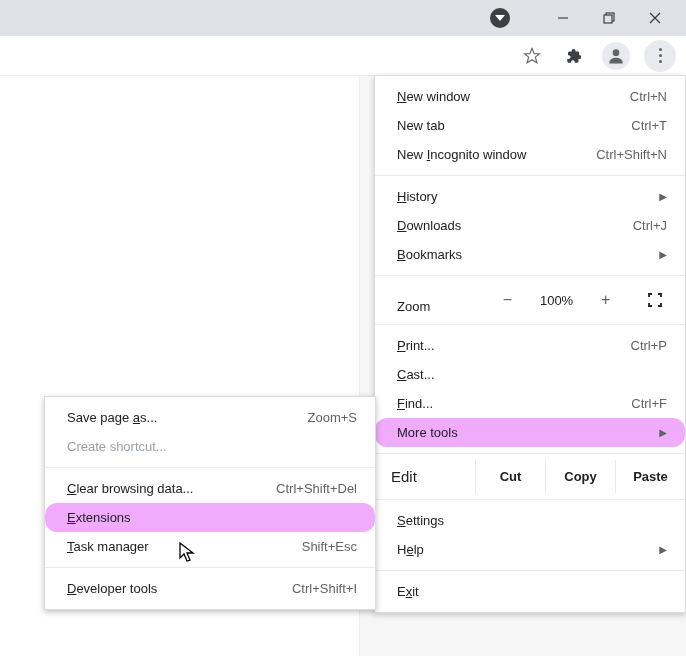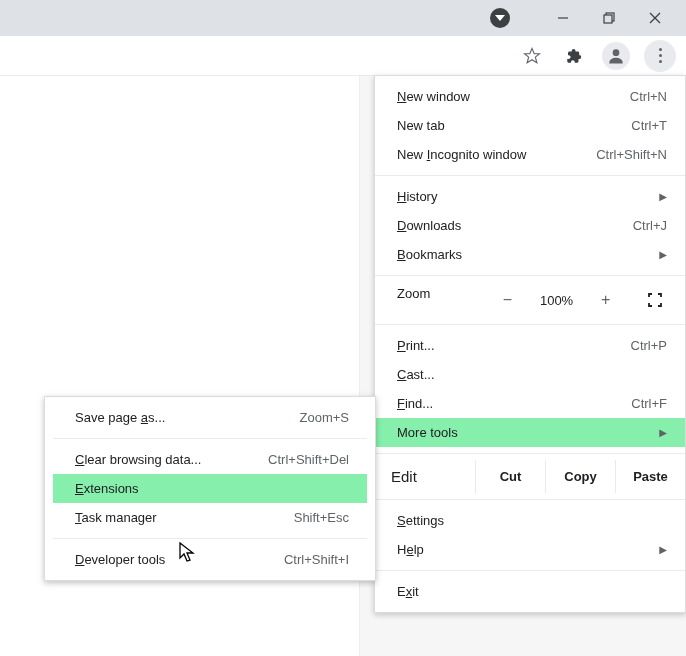--- a/index.html
+++ b/index.html
@@ -82,28 +82,28 @@
     padding: 6px 0;
   }
   .menu-item {
     display: flex;
     align-items: center;
     justify-content: space-between;
     padding: 7px 18px 7px 22px;
     font-size: 13px;
     color: #202124;
   }
-  .menu-item.hl { background: #86efac; }
+  .menu-item.hl { background: #f0abfc; border-radius: 12px; }
   .menu-item .label u { text-decoration: underline; }
   .shortcut { color: #5f6368; font-size: 13px; }
   .sep { height: 1px; background: #e8eaed; margin: 6px 0; }
   .arrow { font-size: 10px; color: #5f6368; }
 
   
-  .zoom-row { display:flex; align-items:flex-start; padding: 4px 14px 4px 22px; gap:16px;}
+  .zoom-row { display:flex; align-items:flex-end; padding: 4px 14px 4px 22px; gap:16px;}
   .zoom-row .zl { flex: 0 0 78px; font-size:13px; }
   .zoom-btn, .zoom-pct, .fs-btn {
     width: 56px; height: 28px; display:flex; align-items:center; justify-content:center;
     font-size: 16px; color:#5f6368; cursor: default;
   }
   .zoom-pct { font-size:13px; color:#202124; }
   .fs-btn svg { width:14px; height:14px; }
 
   
   .edit-row { display:flex; align-items:center; }
@@ -112,21 +112,21 @@
 
   
   .sub-menu {
     position: absolute;
     right: 310px;
     top: 320px;
     width: 332px;
     background: #fff;
     border: 1px solid #dadce0;
     box-shadow: 0 2px 6px rgba(0,0,0,0.25);
-    padding: 6px 8px;
+    padding: 6px 0;
   }
   .sub-menu .menu-item .label.dis { color:#9aa0a6; }
 
   .cursor {
     position:absolute;
     left: 179px;
     top: 466px;
     pointer-events:none;
   }
   .cursor svg { width:18px; height:22px; }
@@ -261,20 +261,23 @@
     <div class="menu-item">
       <span class="label">E<u>x</u>it</span>
     </div>
   </div>
 
   <div class="sub-menu">
     <div class="menu-item">
       <span class="label">Save page <u>a</u>s...</span>
       <span class="shortcut">Zoom+S</span>
     </div>
+    <div class="menu-item">
+      <span class="label dis">Create shortcut...</span>
+    </div>
     <div class="sep"></div>
     <div class="menu-item">
       <span class="label"><u>C</u>lear browsing data...</span>
       <span class="shortcut">Ctrl+Shift+Del</span>
     </div>
     <div class="menu-item hl">
       <span class="label"><u>E</u>xtensions</span>
     </div>
     <div class="menu-item">
       <span class="label"><u>T</u>ask manager</span>

